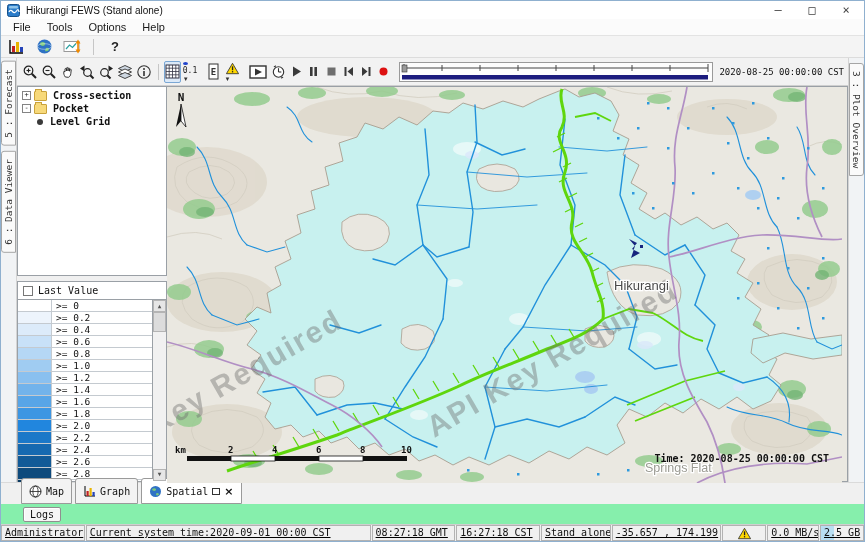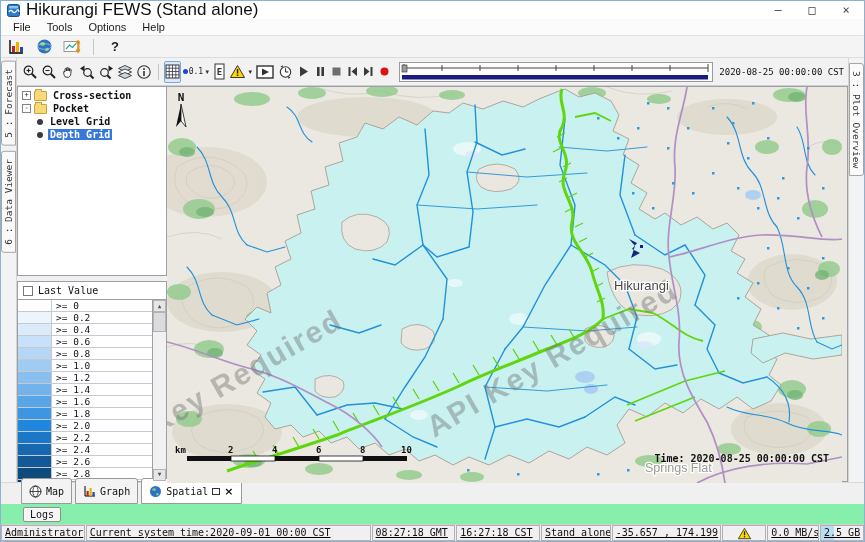--- a/index.html
+++ b/index.html
@@ -3,21 +3,21 @@
 <meta charset="utf-8">
 <style>
   * { margin:0; padding:0; box-sizing:border-box; }
   html,body { background:#d8d8d8; }
   body { font-family:"Liberation Sans", sans-serif; }
   .window { position:relative; width:865px; height:542px; background:#f0f0f0; border:1px solid #8fb0cf; overflow:hidden; display:flex; flex-direction:column; }
 
   
   .titlebar { height:18px; background:#ffffff; display:flex; align-items:center; padding:0 4px; flex:0 0 auto; }
   .titlebar .app-icon { width:13px; height:13px; margin:0 6px 0 2px; flex:0 0 auto; }
-  .titlebar .title { font-size:17px; color:#111; flex:1 1 auto; white-space:nowrap; }
+  .titlebar .title { font-size:10px; color:#111; flex:1 1 auto; white-space:nowrap; }
   .wctrl { display:flex; gap:22px; padding-right:8px; }
   .wctrl span { font-size:12px; color:#444; width:12px; text-align:center; line-height:16px; cursor:default; font-family:"DejaVu Sans Mono",monospace; }
 
   
   .menubar { height:17px; background:#fbfbfb; border-bottom:1px solid #e3e3e3; display:flex; align-items:center; padding-left:5px; gap:2px; flex:0 0 auto; }
   .menubar .mitem { font-size:11px; color:#1a1a1a; padding:1px 7px; }
 
   
   .maintoolbar { height:22px; background:#f4f4f4; border-bottom:1px solid #dcdcdc; display:flex; align-items:center; padding-left:4px; gap:6px; flex:0 0 auto; }
   .mt-btn { width:22px; height:20px; display:flex; align-items:center; justify-content:center; }
@@ -28,21 +28,21 @@
   .content { flex:1 1 auto; display:flex; min-height:0; }
   .strip-l { width:17px; background:#f1f3f5; border-right:1px solid #d4d4d4; display:flex; flex-direction:column; align-items:center; padding-top:3px; }
   .strip-r { width:17px; background:#f1f3f5; border-left:1px solid #d4d4d4; display:flex; flex-direction:column; align-items:center; padding-top:5px; }
   .vtab { writing-mode:vertical-rl; transform:rotate(180deg); font:9.5px "DejaVu Sans Mono",monospace; color:#333; background:#fafafa; border:1px solid #a5a5a5; border-radius:0 3px 3px 0; padding:7px 1px; margin-bottom:5px; white-space:nowrap; }
   .vtab-r { writing-mode:vertical-rl; font:9.5px "DejaVu Sans Mono",monospace; color:#333; background:#fafafa; border:1px solid #a5a5a5; border-radius:0 3px 3px 0; padding:7px 1px; white-space:nowrap; }
 
   .centercol { flex:1 1 auto; display:flex; flex-direction:column; min-width:0; }
 
   
   .maptoolbar { height:28px; background:#f2f2f2; border-bottom:1px solid #cfcfcf; display:flex; align-items:center; padding:0 4px; gap:1px; flex:0 0 auto; }
-  .tbtn { width:21px; height:22px; display:flex; align-items:center; justify-content:center; border:1px solid transparent; border-radius:2px; background:transparent; }
+  .tbtn { width:21px; height:22px; display:flex; align-items:flex-start; justify-content:center; border:1px solid transparent; border-radius:2px; background:transparent;flex-direction:column; }
   .tbtn.pressed { background:#dce9f7; border:1px solid #7aa7d4; }
   .tbtn.dd { width:30px; gap:1px; }
   .caret { font-size:6px; color:#333; }
   .marker-size-label { font:8px "DejaVu Sans Mono",monospace; color:#222; }
   .blue-dot { width:5px; height:5px; border-radius:50%; background:#2244cc; }
   .timeline-box { border:1px solid #9a9a9a; background:#fdfdfd; height:20px; margin-left:6px; flex:0 0 auto; }
   .tl-date { font:9px "DejaVu Sans Mono",monospace; color:#111; margin-left:5px; white-space:nowrap; }
 
   
   .bodyrow { flex:1 1 auto; display:flex; min-height:0; }
@@ -313,24 +313,20 @@
               <span class="tlabel">Cross-section</span>
             </div>
             <div class="trow">
               <span class="expander">-</span>
               <span class="folder"></span>
               <span class="tlabel">Pocket</span>
             </div>
             <div class="trow child">
               <span class="bullet"></span>
               <span class="tlabel">Level Grid</span>
-            </div>
-            <div class="trow child">
-              <span class="bullet"></span>
-              <span class="tlabel selected">Depth Grid</span>
             </div>
           </div>
 
           <div class="hsplit"></div>
 
           <div class="legendpanel">
             <div class="legend-header">
               <span class="cb"></span>
               <span class="lh-label">Last Value</span>
             </div>

